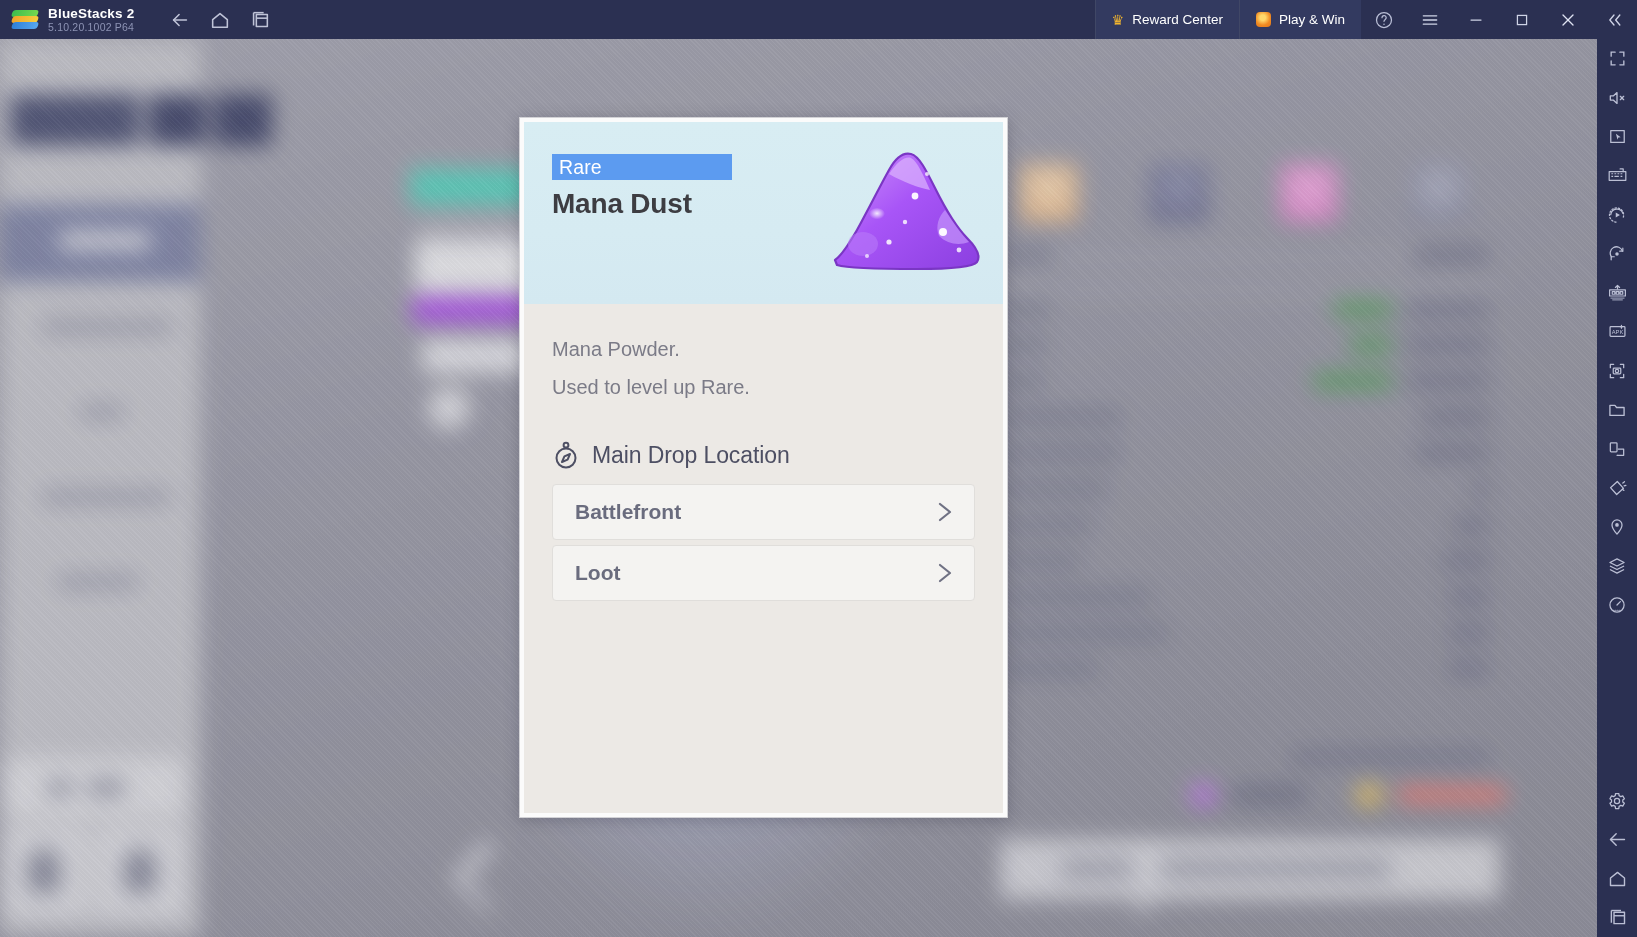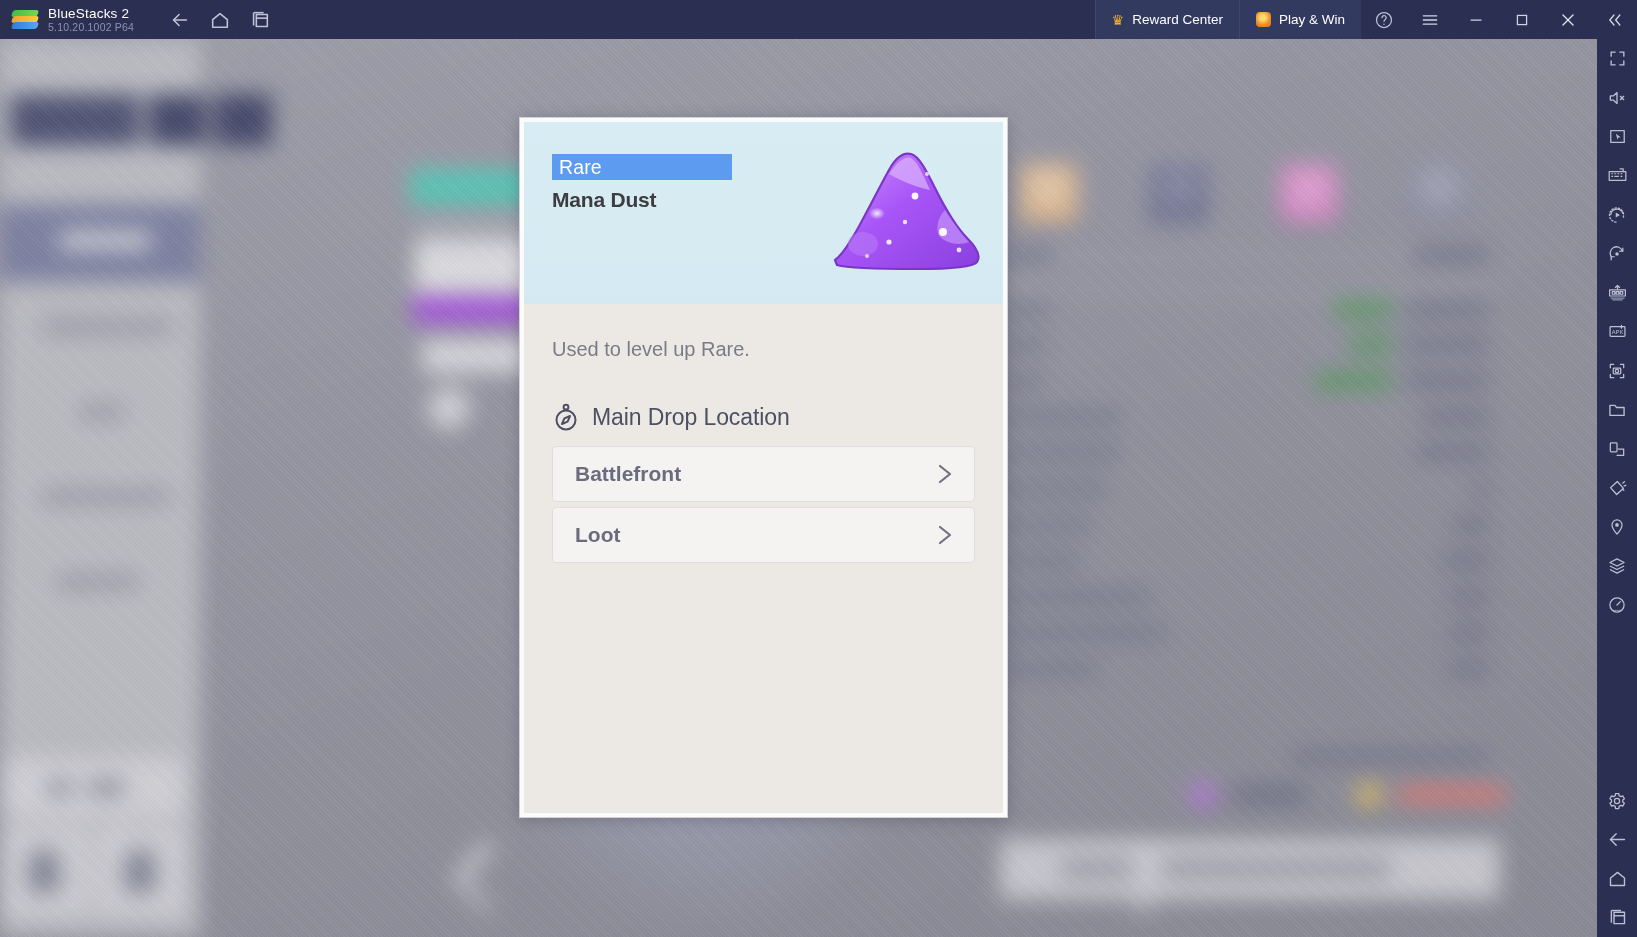--- a/index.html
+++ b/index.html
@@ -25,21 +25,21 @@
     position: relative; flex: none;
   }
   .bs-logo i {
     position: absolute; left: 0; width: 26px; height: 7px; border-radius: 3px;
     display: block;
   }
   .bs-logo i:nth-child(1) { top: 1px;  background: linear-gradient(90deg,#3dbd4e,#76d94f); transform: skewX(-18deg); }
   .bs-logo i:nth-child(2) { top: 7px;  background: linear-gradient(90deg,#f0a32a,#f6cf3e); transform: skewX(-18deg); }
   .bs-logo i:nth-child(3) { top: 13px; background: linear-gradient(90deg,#2f7fd8,#58a8ef); transform: skewX(-18deg); }
   .bs-title-wrap { display: flex; flex-direction: column; justify-content: center; margin-right: 26px; }
-  .bs-title { font-size: 13.5px; font-weight: normal; color: #ffffff; letter-spacing: .2px; line-height: 15px; }
+  .bs-title { font-size: 13.5px; font-weight: bold; color: #ffffff; letter-spacing: .2px; line-height: 15px; }
   .bs-sub { font-size: 10.5px; color: #8d93b4; line-height: 13px; letter-spacing: .2px; }
   .navbtn {
     width: 40px; height: 39px; display: flex; align-items: center; justify-content: center;
     opacity: .88;
   }
   .navbtn svg { display: block; }
   .topbar-spacer { flex: 1 1 auto; }
   .pill {
     height: 39px; display: flex; align-items: center; gap: 8px;
     padding: 0 16px; font-size: 13.5px; color: #ffffff; font-weight: 500;
@@ -164,21 +164,21 @@
     position: relative; height: 182px; flex: none;
     background: linear-gradient(180deg, #d8edf3 0%, #d6ebf2 60%, #d4e9f1 100%);
     padding: 32px 28px 0 28px;
   }
   .rarity {
     display: inline-block; background: #5c9bf0; color: #ffffff;
     font-size: 19.5px; line-height: 26px; padding: 0 6px 0 7px;
     min-width: 180px; letter-spacing: .1px;
   }
   .item-name {
-    margin-top: 8px; font-size: 21px; font-weight: bold; color: #3d3d42; letter-spacing: -.2px;
+    margin-top: 8px; font-size: 28px; font-weight: bold; color: #3d3d42; letter-spacing: -.2px;
   }
   .item-art {
     position: absolute; right: 16px; top: 22px; width: 160px; height: 130px;
   }
   .card-body {
     flex: 1 1 auto; background: #ece9e5; padding: 26px 28px 0 28px;
   }
   .desc { font-size: 20px; line-height: 38px; color: #7b7b87; }
   .section-head {
     display: flex; align-items: center; gap: 12px;
@@ -434,20 +434,21 @@
             <circle cx="62" cy="98" r="2.6" fill="#ffffff" opacity=".85"></circle>
             <circle cx="132" cy="106" r="2.4" fill="#ffffff" opacity=".8"></circle>
             <circle cx="100" cy="30" r="2" fill="#ffffff" opacity=".75"></circle>
             <circle cx="40" cy="112" r="2" fill="#ffffff" opacity=".7"></circle>
             <circle cx="78" cy="78" r="2.2" fill="#ffffff" opacity=".8"></circle>
           </svg>
         </div>
       </div>
 
       <div class="card-body">
+        <div class="desc">Mana Powder.</div>
         <div class="desc">Used to level up Rare.</div>
 
         <div class="section-head">
           <span class="sh-ico">
             <svg width="28" height="30" viewBox="0 0 28 30" fill="none" stroke="#4d4f63" stroke-width="2">
               <circle cx="14" cy="18" r="9.5"></circle>
               <circle cx="14" cy="5.2" r="2.4"></circle>
               <path d="M14 7.6v1.3"></path>
               <path d="M18 14l-2.4 5.6L10 22l2.4-5.6z" stroke-linejoin="round"></path>
             </svg>

